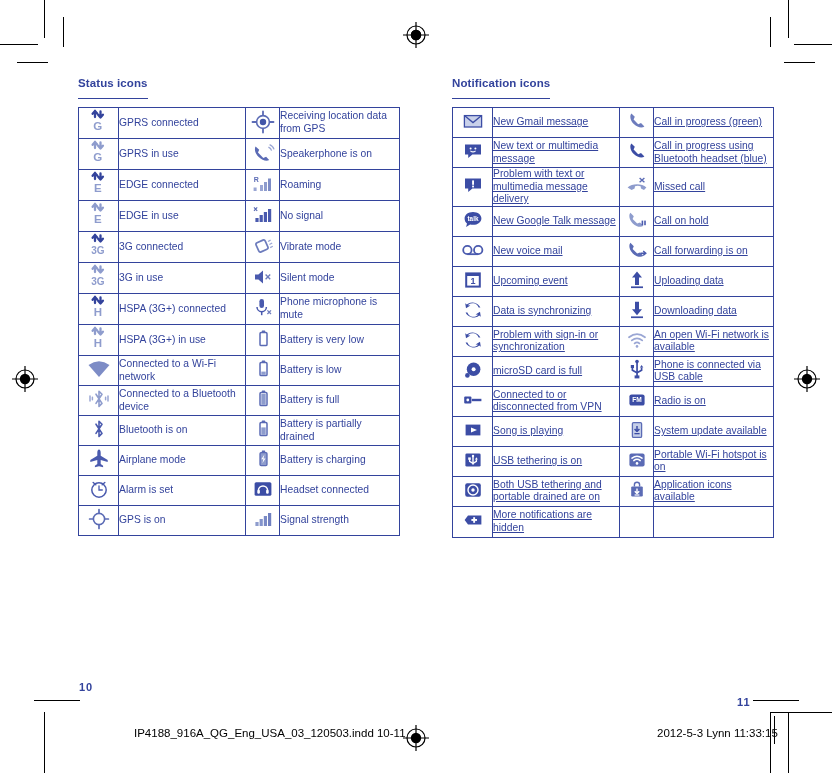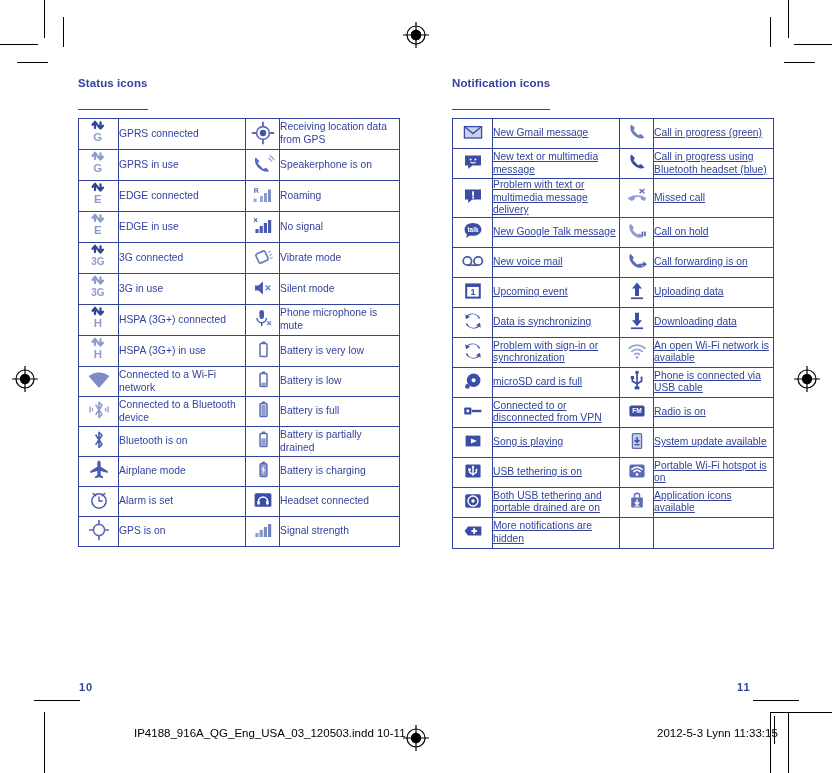--- a/index.html
+++ b/index.html
@@ -21,21 +21,21 @@
 
   .col{position:absolute;top:73px;}
   .col-left{left:78px;width:321px;}
   .col-right{left:452px;width:321px;text-decoration:underline;}
 
   .sect-title{
     font-size:11.5px;
     font-weight:bold;
     color:#33439c;
     letter-spacing:.1px;
-    padding-bottom:19px;
+    padding-bottom:8px;
     display:inline-block;
     border-bottom:1.6px solid #33439c;
     margin:0 0 8px 0;
     line-height:13px;
   }
 
   table.icons{
     border-collapse:collapse;
     width:321px;
     table-layout:fixed;
@@ -73,21 +73,21 @@
 
   
   .pg{
     position:absolute;
     font-size:11px;
     font-weight:bold;
     color:#33439c;
     letter-spacing:1px;
   }
   .pg-left{left:79px;top:681px;}
-  .pg-right{left:737px;top:681px;}
+  .pg-right{left:737px;top:696px;}
 
   .fline{position:absolute;background:#000;}
 
   .imprint{
     position:absolute;
     font-size:11.5px;
     color:#000;
     font-family:"Liberation Sans", sans-serif;
     white-space:nowrap;
     margin-left:46px;

